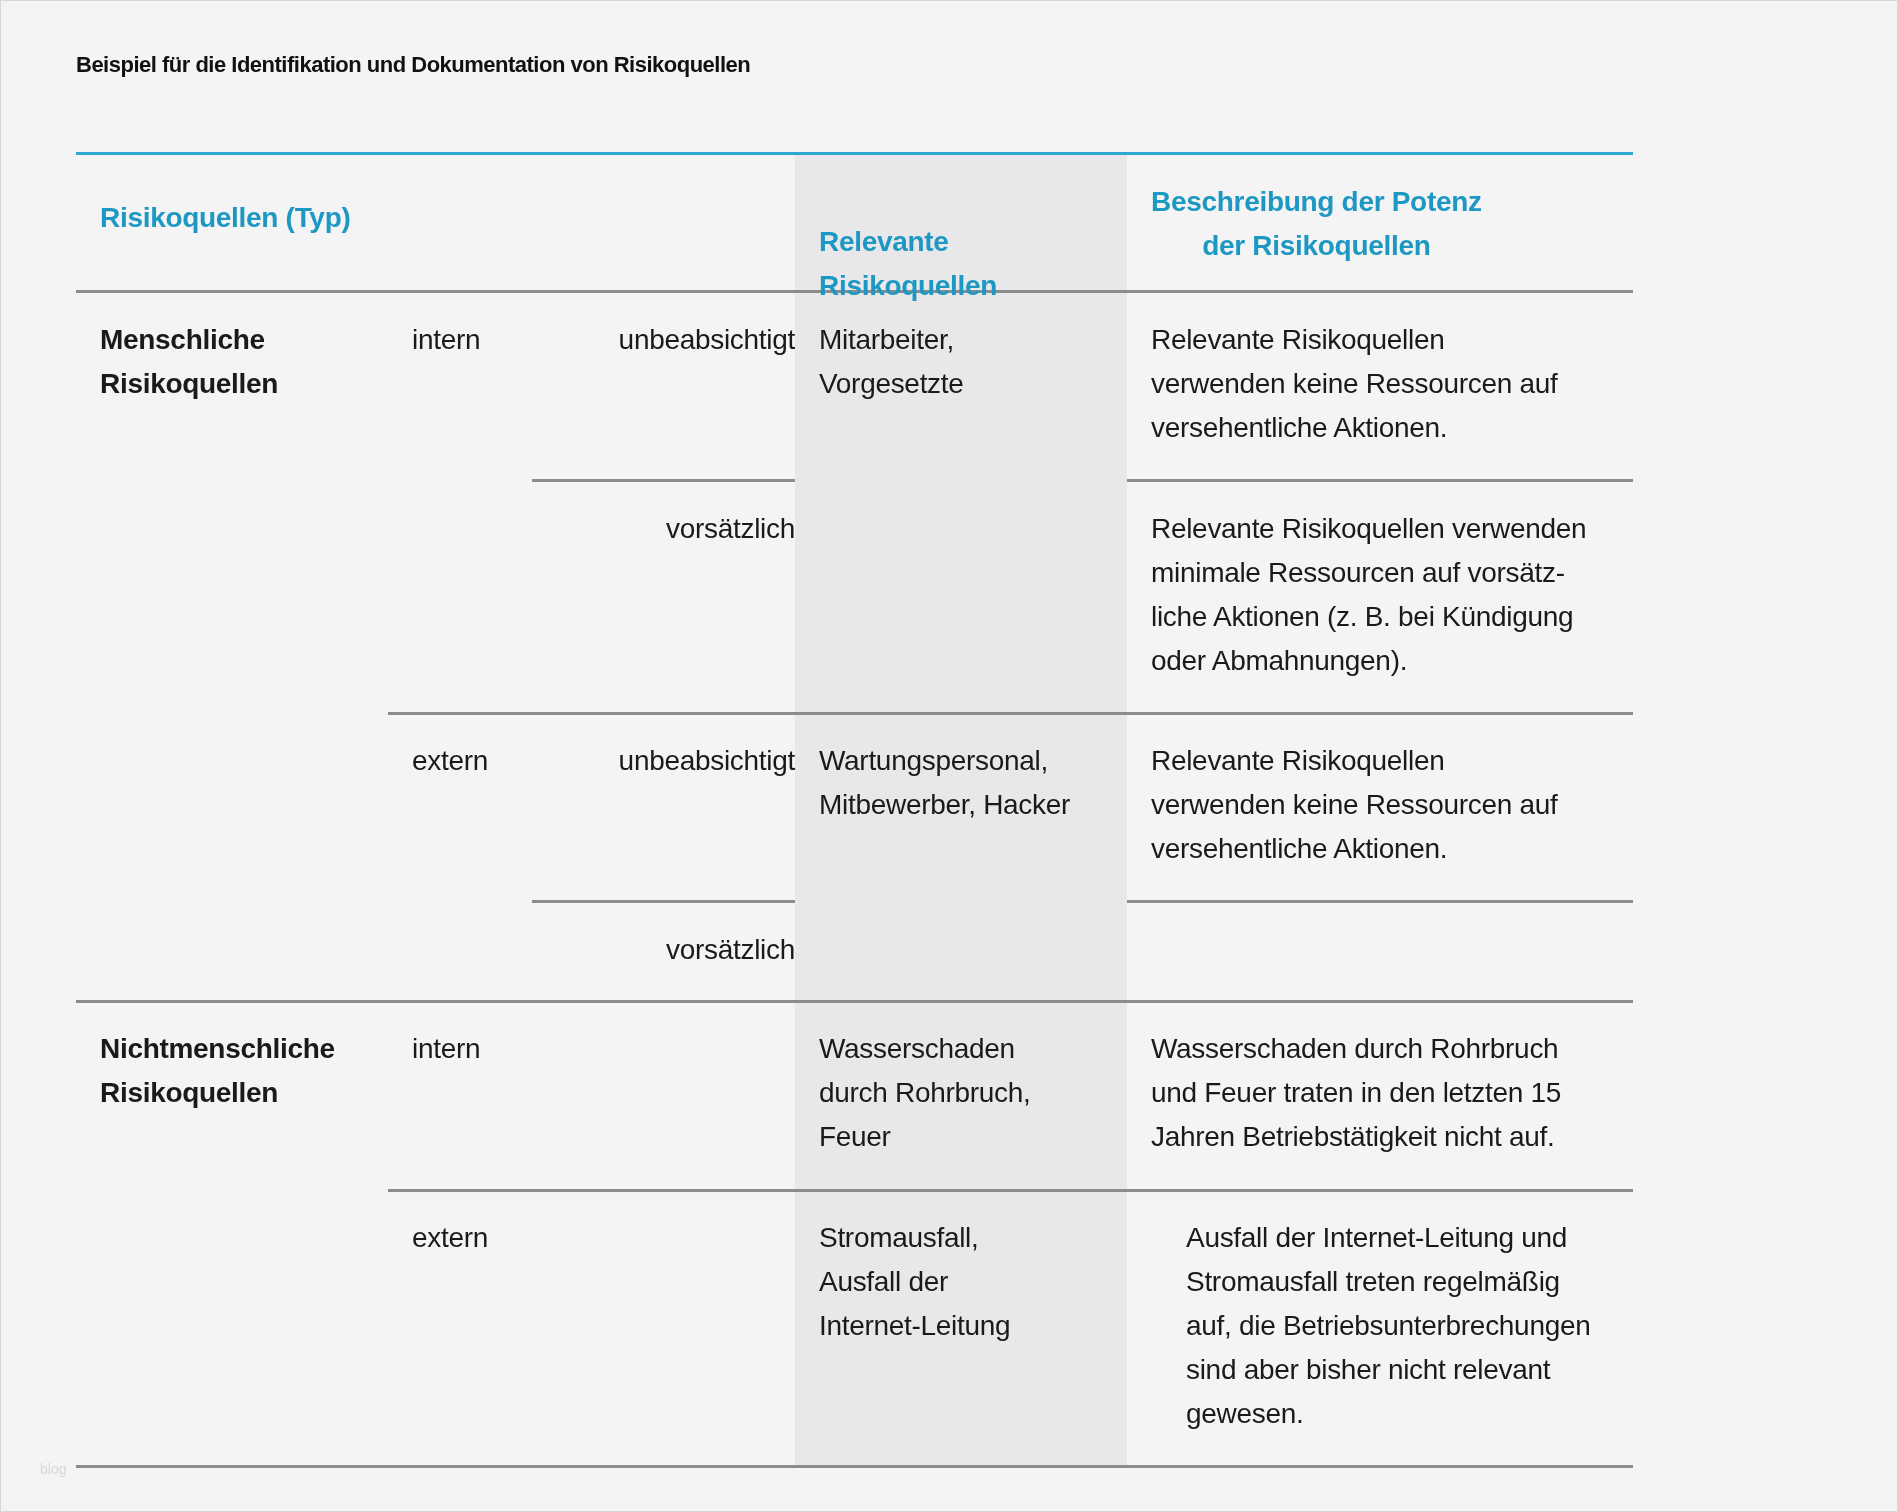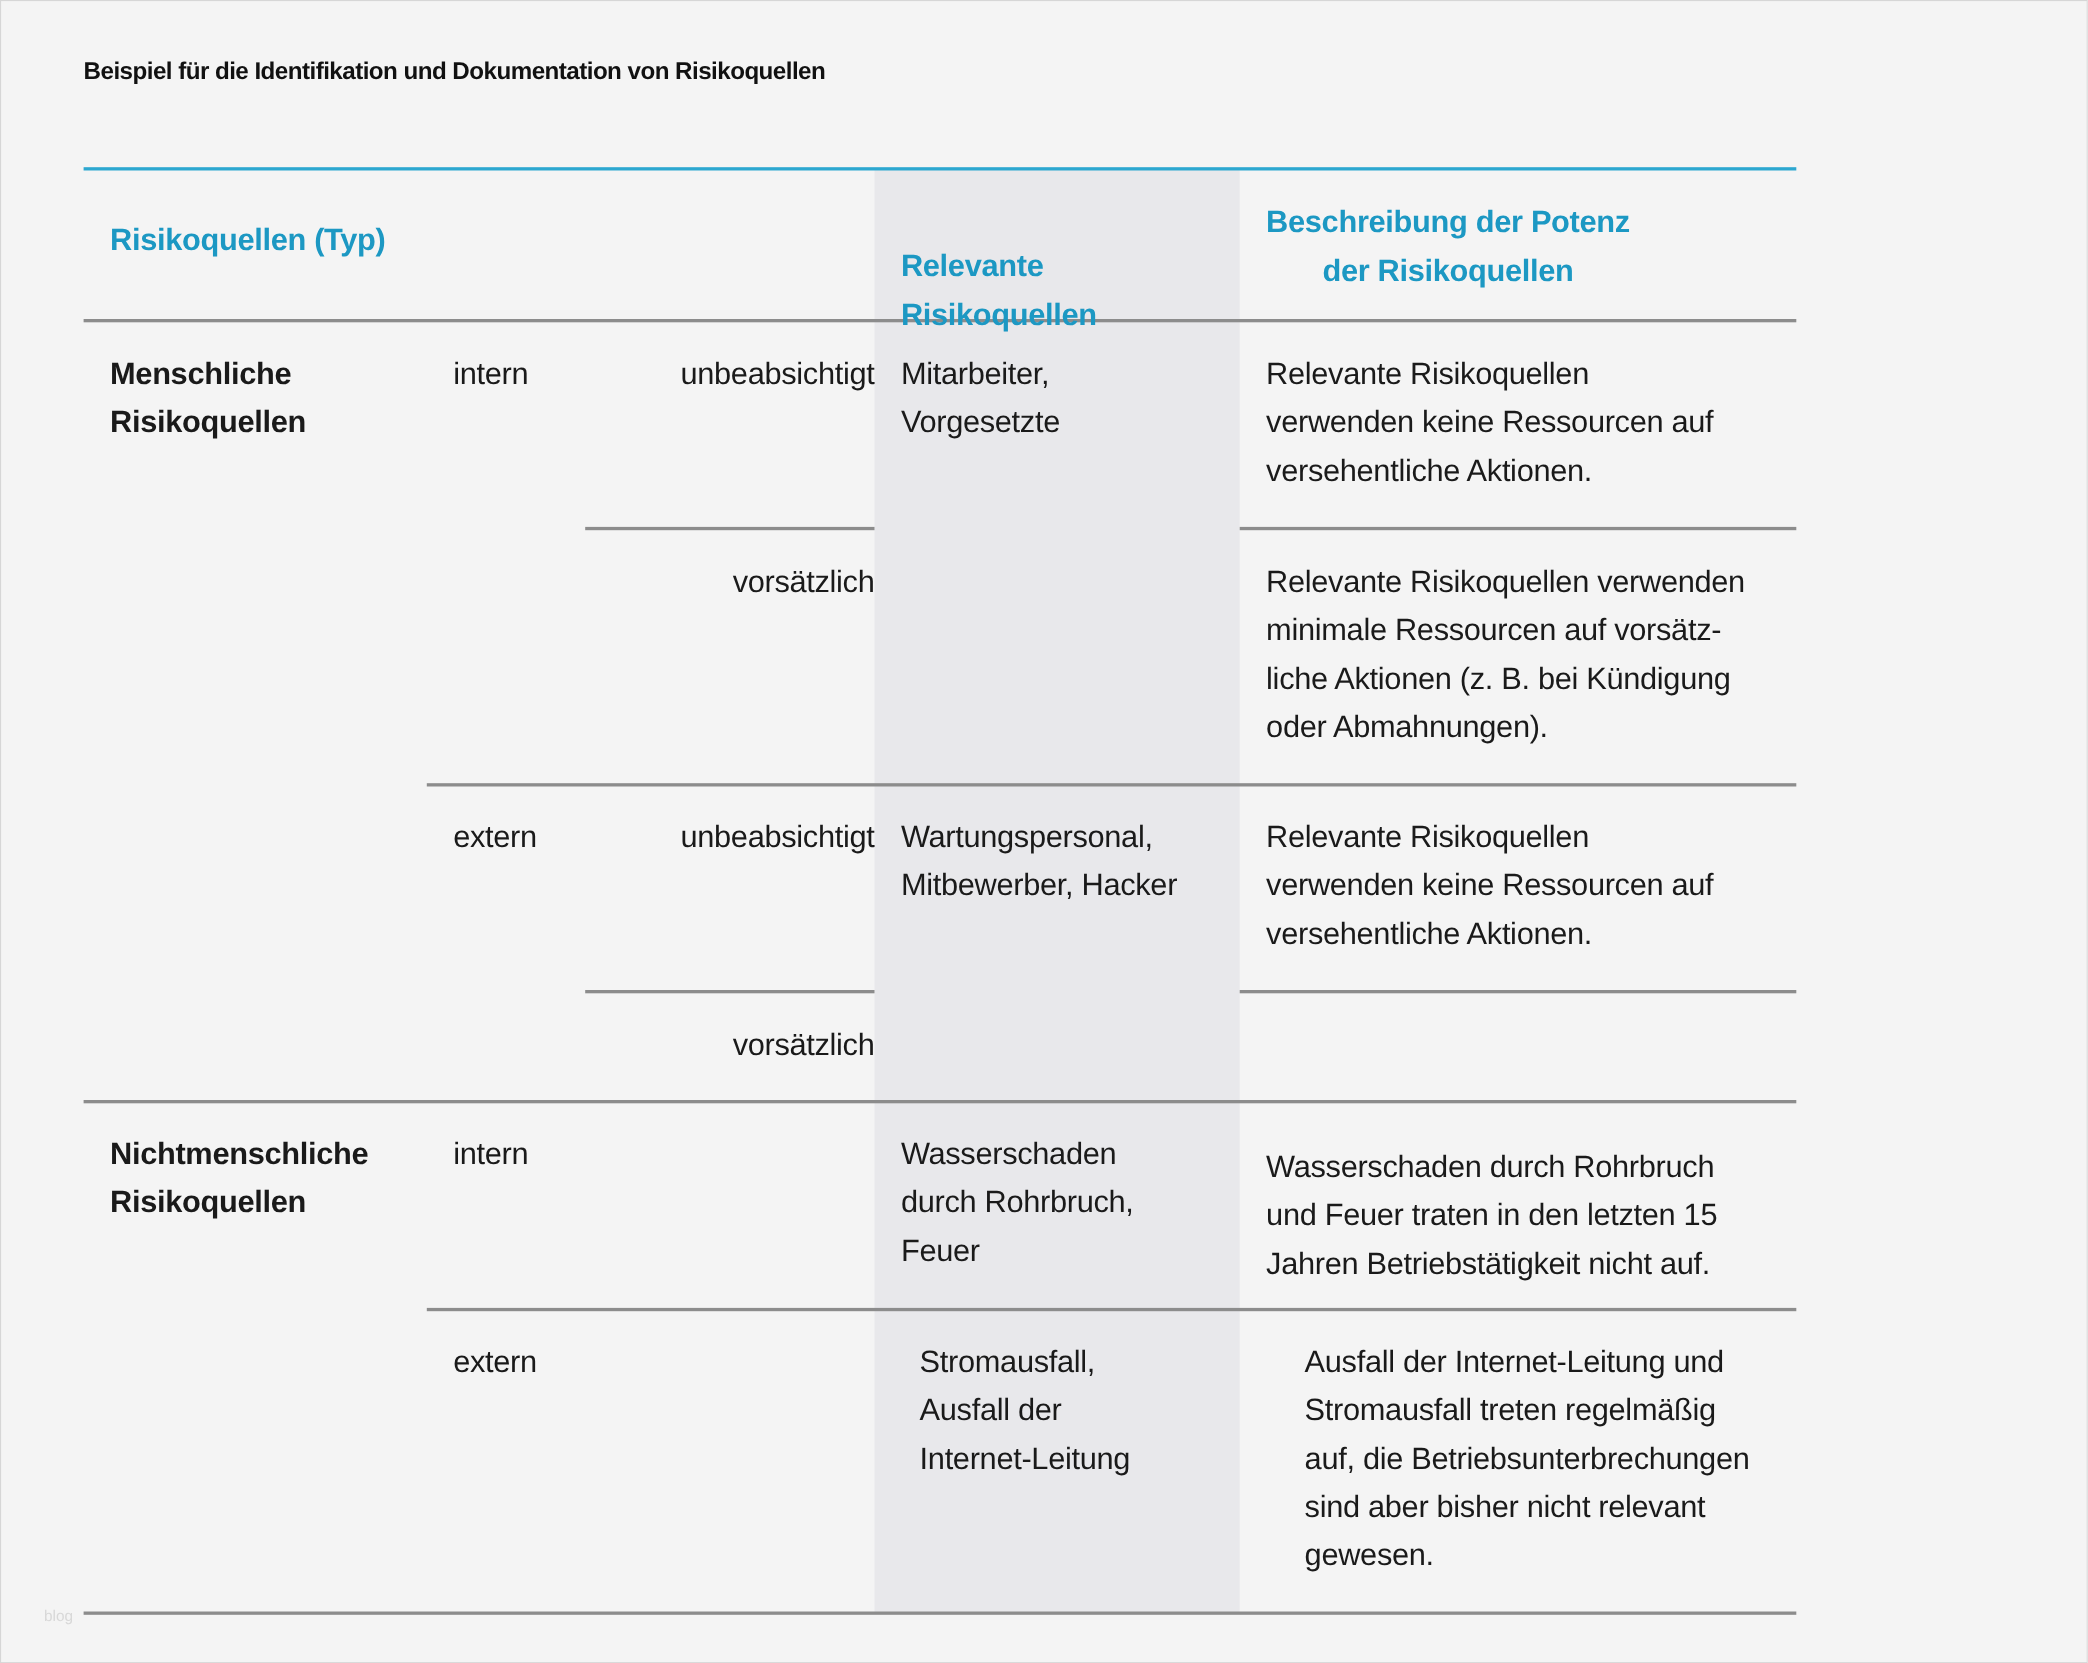--- a/index.html
+++ b/index.html
@@ -92,26 +92,26 @@
 
   <div class="cell center" style="left:532px; width:263px; top:928px;">vorsätzlich</div>
 
   <div class="cell bold" style="left:100px; top:1027px;">Nichtmenschliche
 Risikoquellen</div>
 
   <div class="cell" style="left:412px; top:1027px;">intern</div>
   <div class="cell" style="left:819px; top:1027px;">Wasserschaden
 durch Rohrbruch,
 Feuer</div>
-  <div class="cell" style="left:1151px; top:1027px;margin-top:12px;">Wasserschaden durch Rohrbruch
+  <div class="cell" style="left:1151px; top:1027px;">Wasserschaden durch Rohrbruch
 und Feuer traten in den letzten 15
 Jahren Betriebstätigkeit nicht auf.</div>
 
   <div class="cell" style="left:412px; top:1216px;">extern</div>
-  <div class="cell" style="left:836px; top:1216px;">Stromausfall,
+  <div class="cell" style="left:819px; top:1216px;">Stromausfall,
 Ausfall der
 Internet-Leitung</div>
   <div class="cell" style="left:1140px; top:1216px;margin-left:46px;">Ausfall der Internet-Leitung und
 Stromausfall treten regelmäßig
 auf, die Betriebsunterbrechungen
 sind aber bisher nicht relevant
 gewesen.</div>
 </div>
 
 <div class="wm">blog</div>

